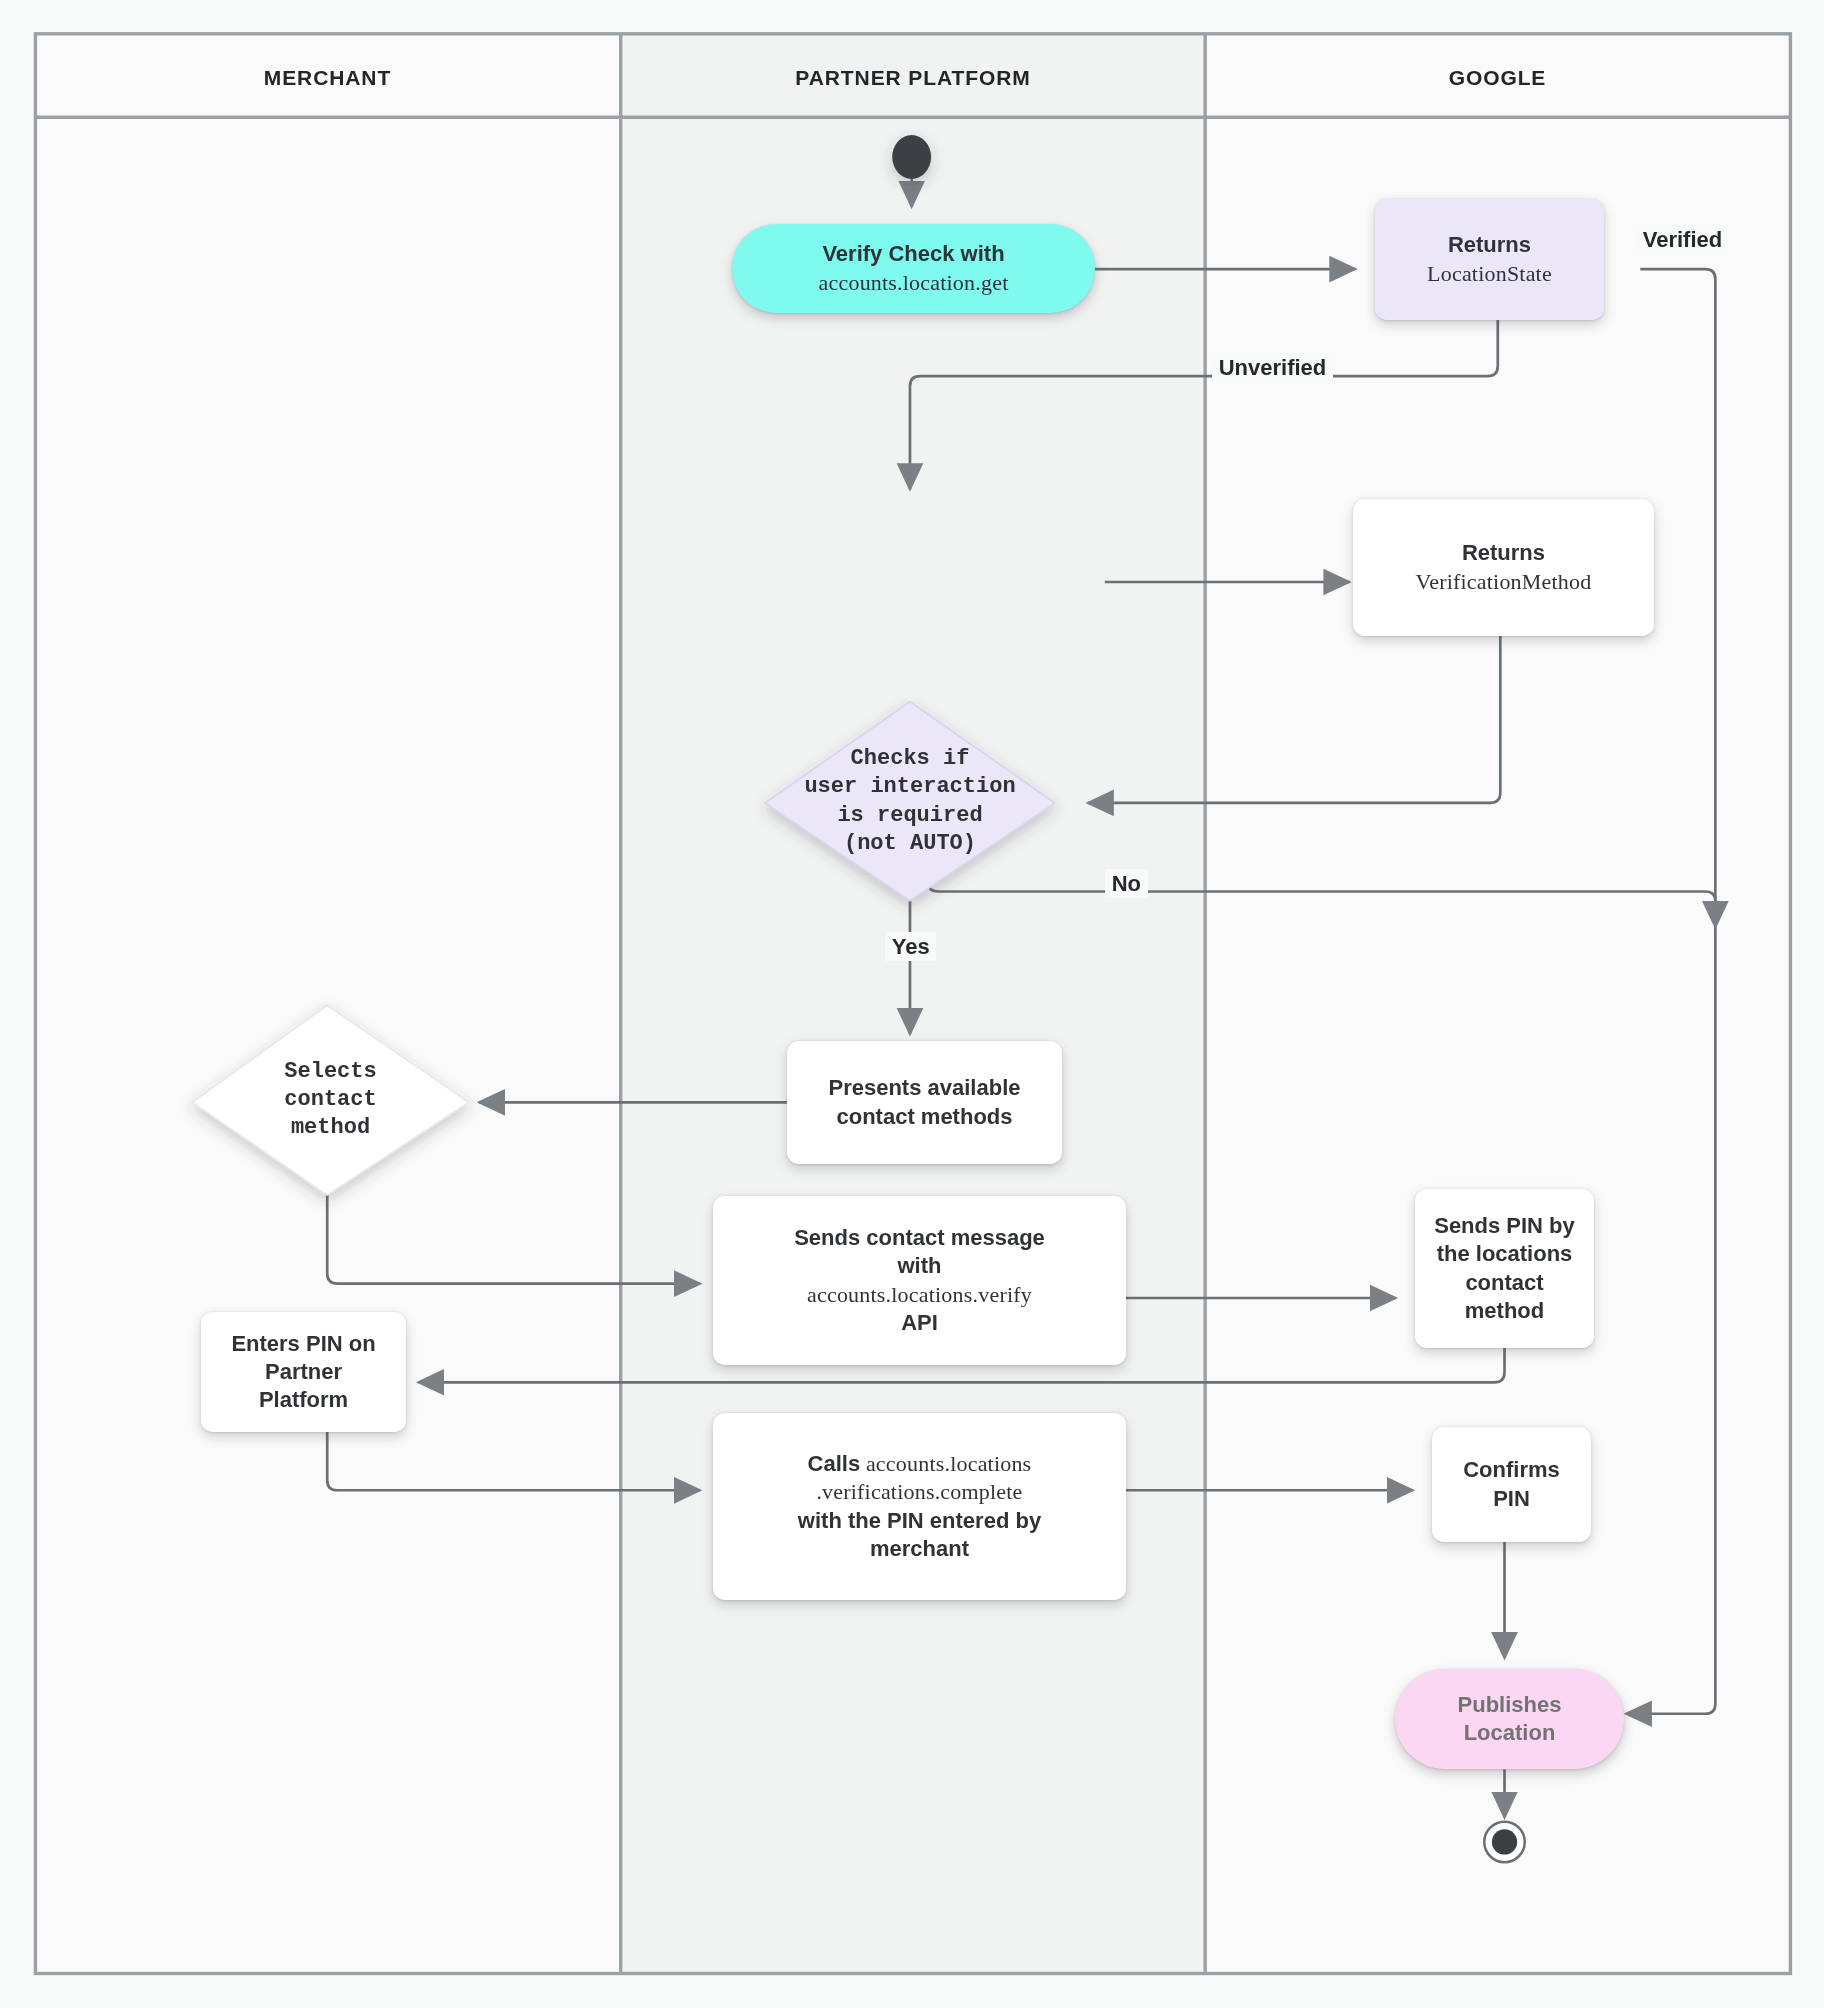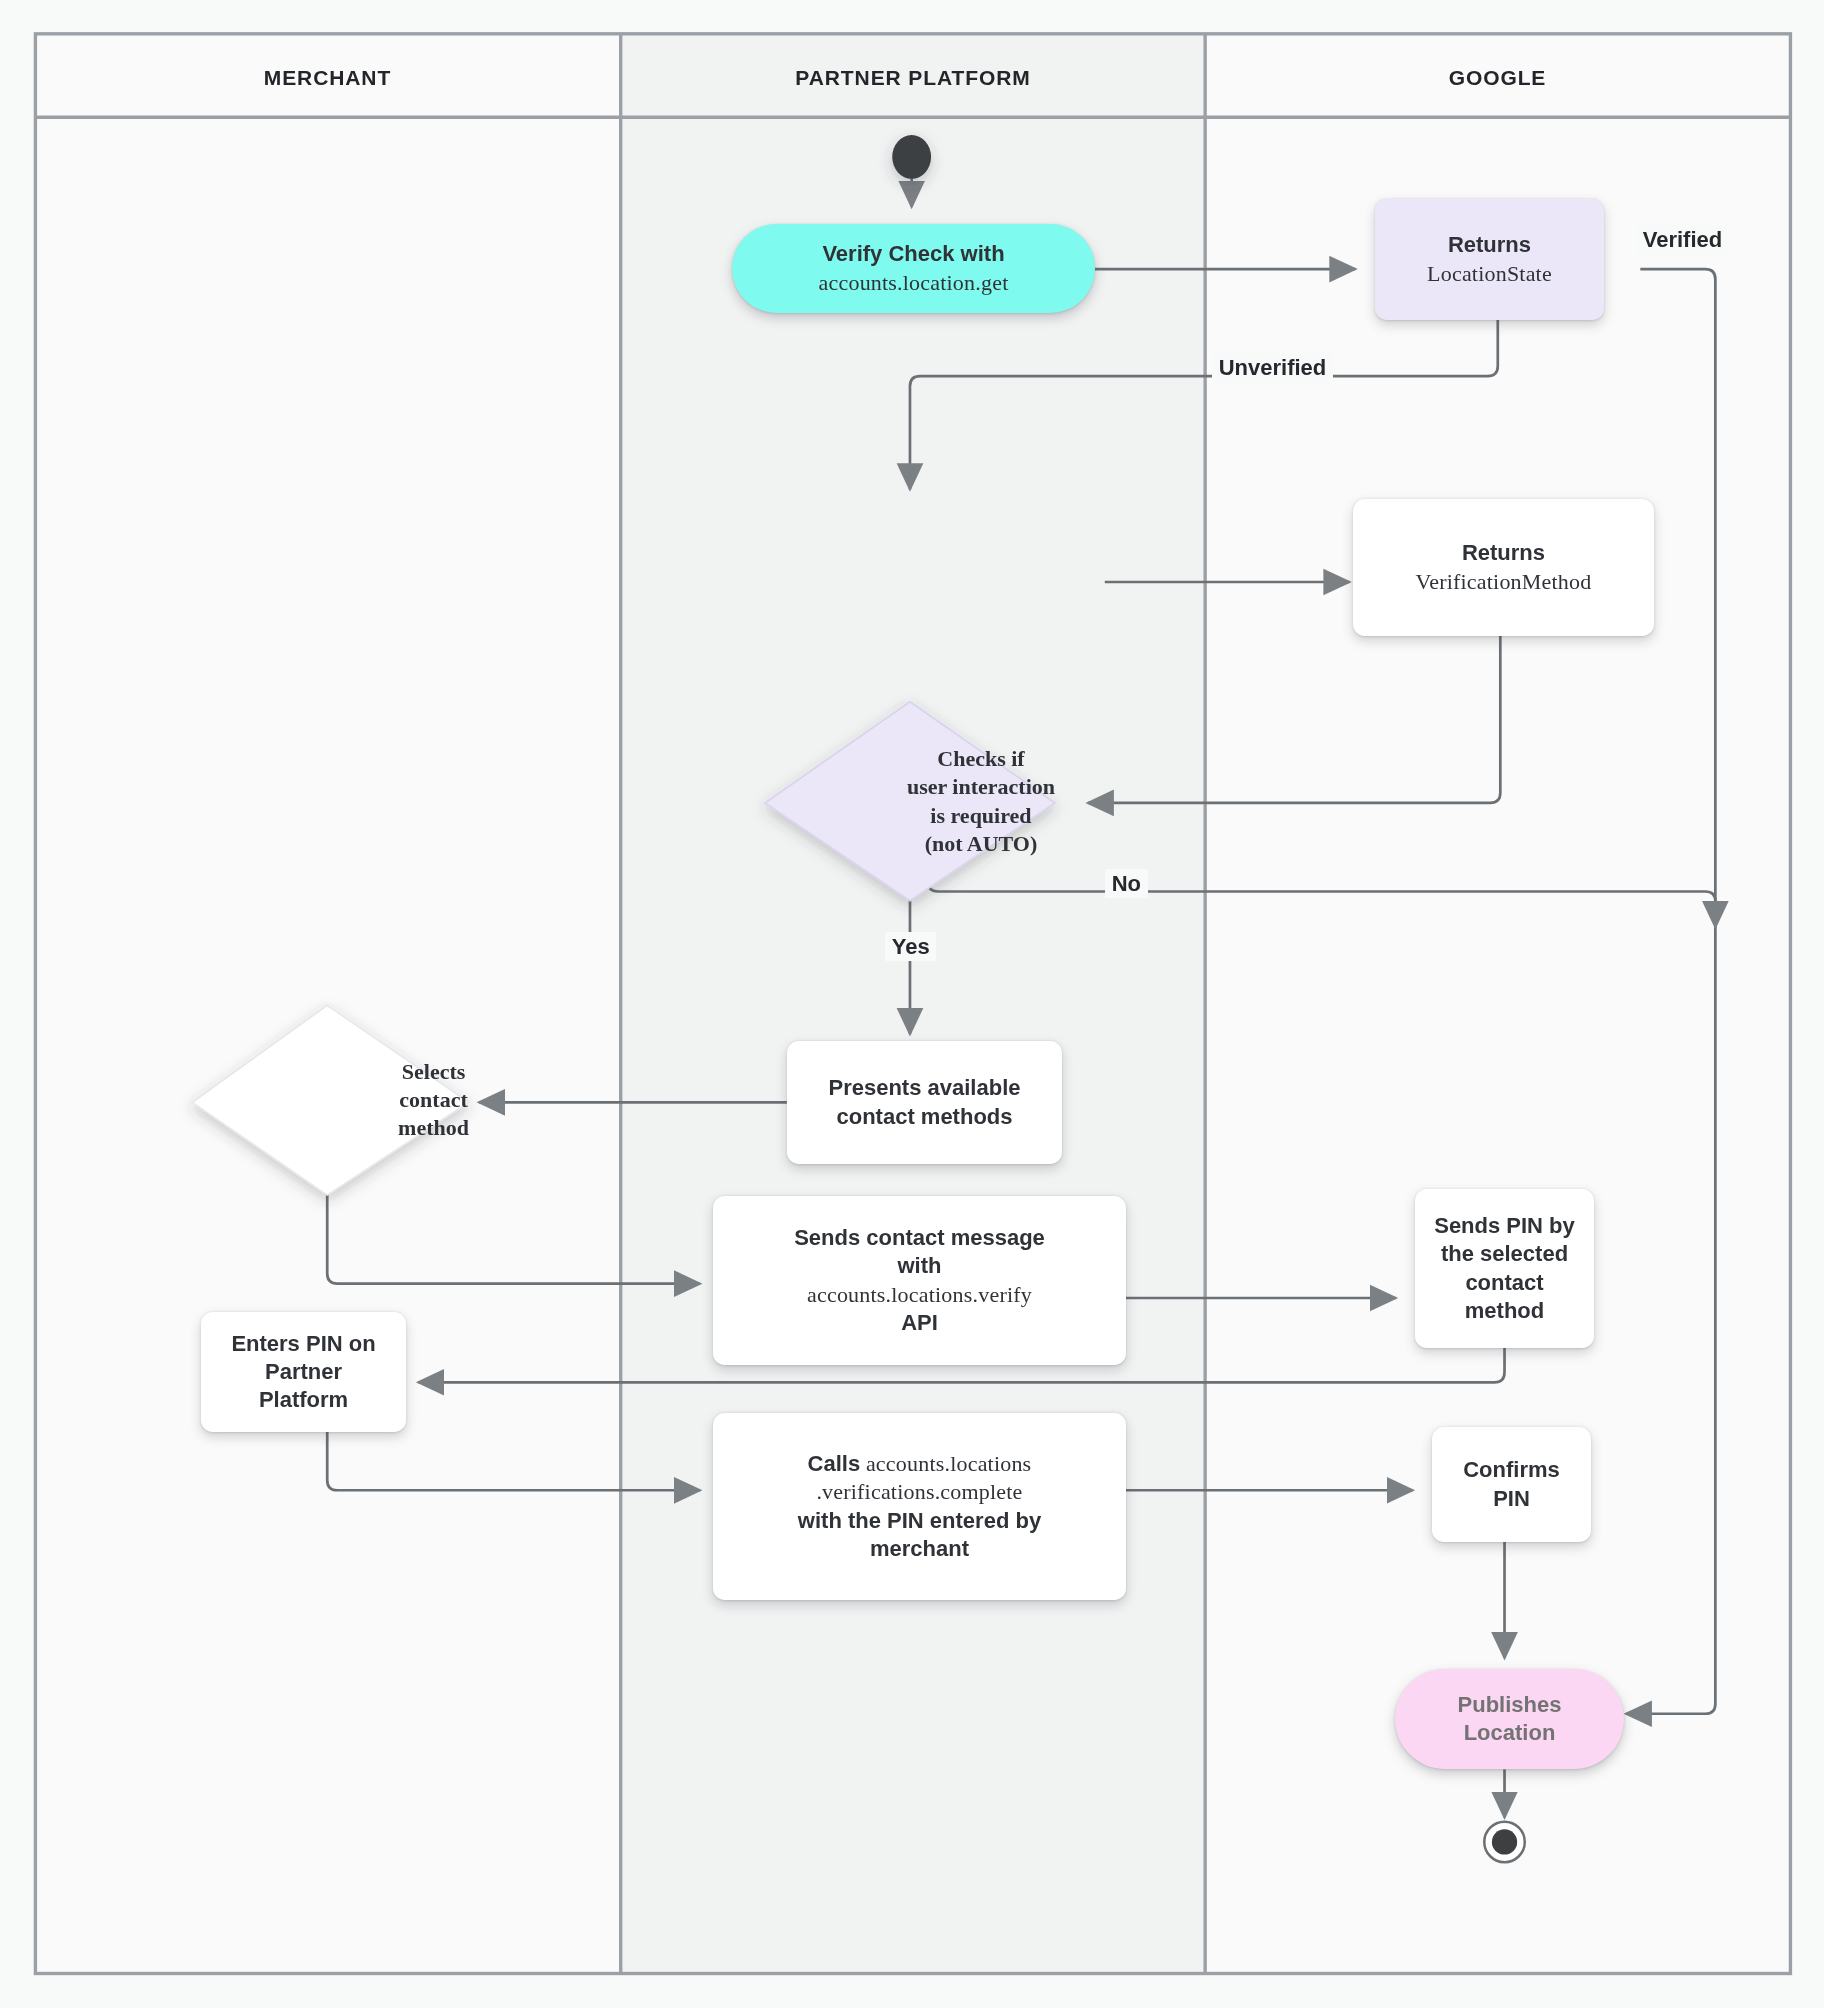--- a/index.html
+++ b/index.html
@@ -65,23 +65,23 @@
   .diamond-wrap {
     position: absolute;
   }
   .diamond-label {
     position: absolute;
     left: 0; top: 0;
     width: 100%;
     height: 100%;
     display: flex;
     align-items: center;
-    justify-content: flex-end;
+    justify-content: center;
     text-align: center;
-    font-family: Liberation Serif, serif;
+    font-family: Liberation Mono, monospace;
     font-weight: 700;
     font-size: 22px;
     line-height: 1.28;
     color: #2f3237;
   }
   .edge-label {
     position: absolute;
     font-family: "Liberation Sans", sans-serif;
     font-weight: 700;
     font-size: 22px;
@@ -226,21 +226,21 @@
       <div>Sends contact message</div>
       <div>with</div>
       <div class="mono">accounts.locations.verify</div>
       <div>API</div>
     </div>
   </div>
 
   <div class="node rect" style="left:1415px; top:1189px; width:179px; height:159px; background:#ffffff;">
     <div class="txt">
       <div>Sends PIN by</div>
-      <div>the selected</div>
+      <div>the locations</div>
       <div>contact</div>
       <div>method</div>
     </div>
   </div>
 
   <div class="node rect" style="left:201px; top:1312px; width:205px; height:120px; background:#ffffff;">
     <div class="txt">
       <div>Enters PIN on</div>
       <div>Partner</div>
       <div>Platform</div>

